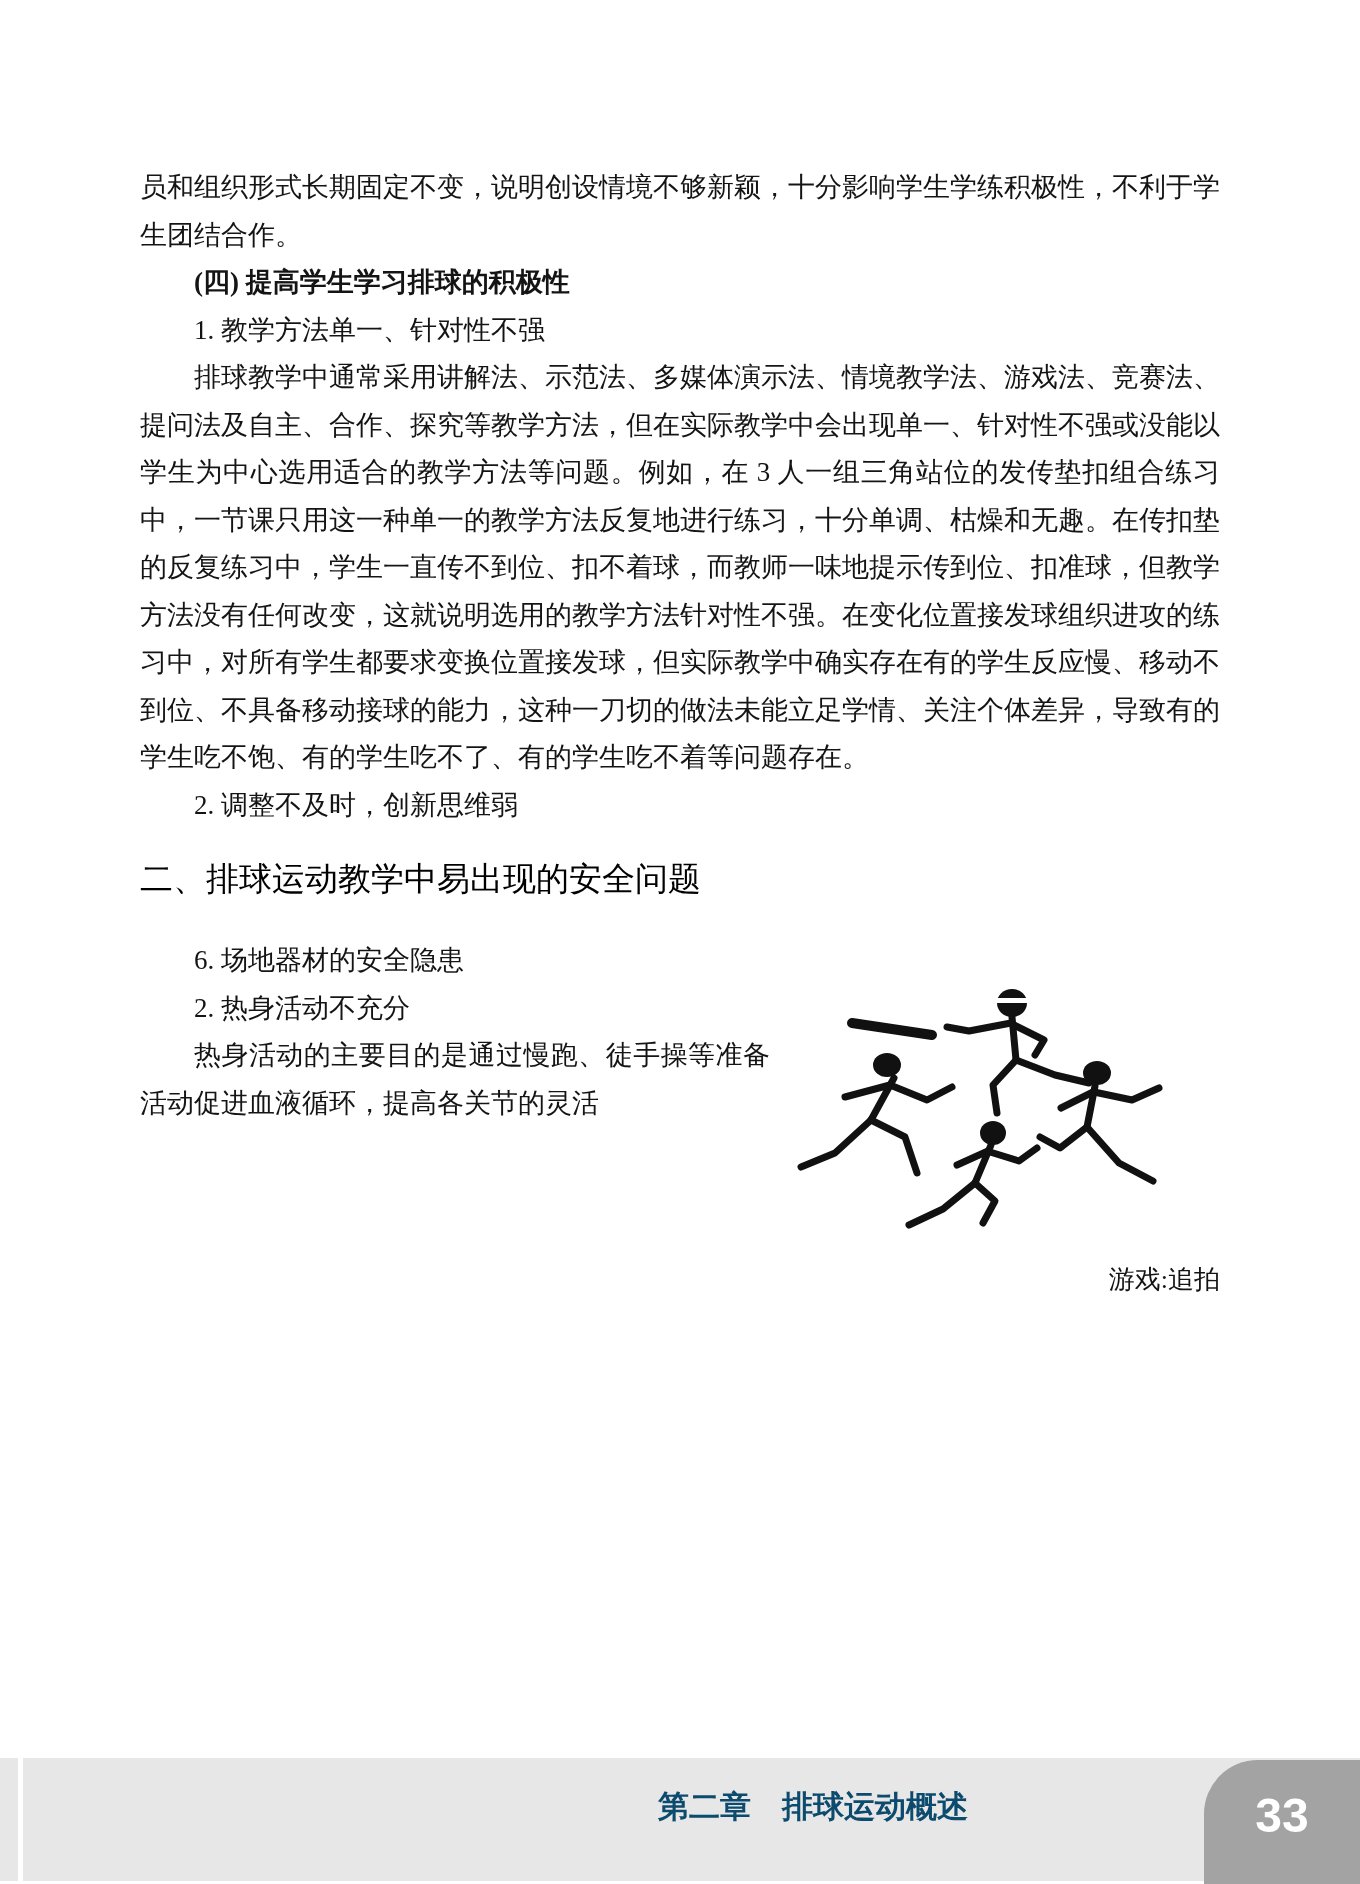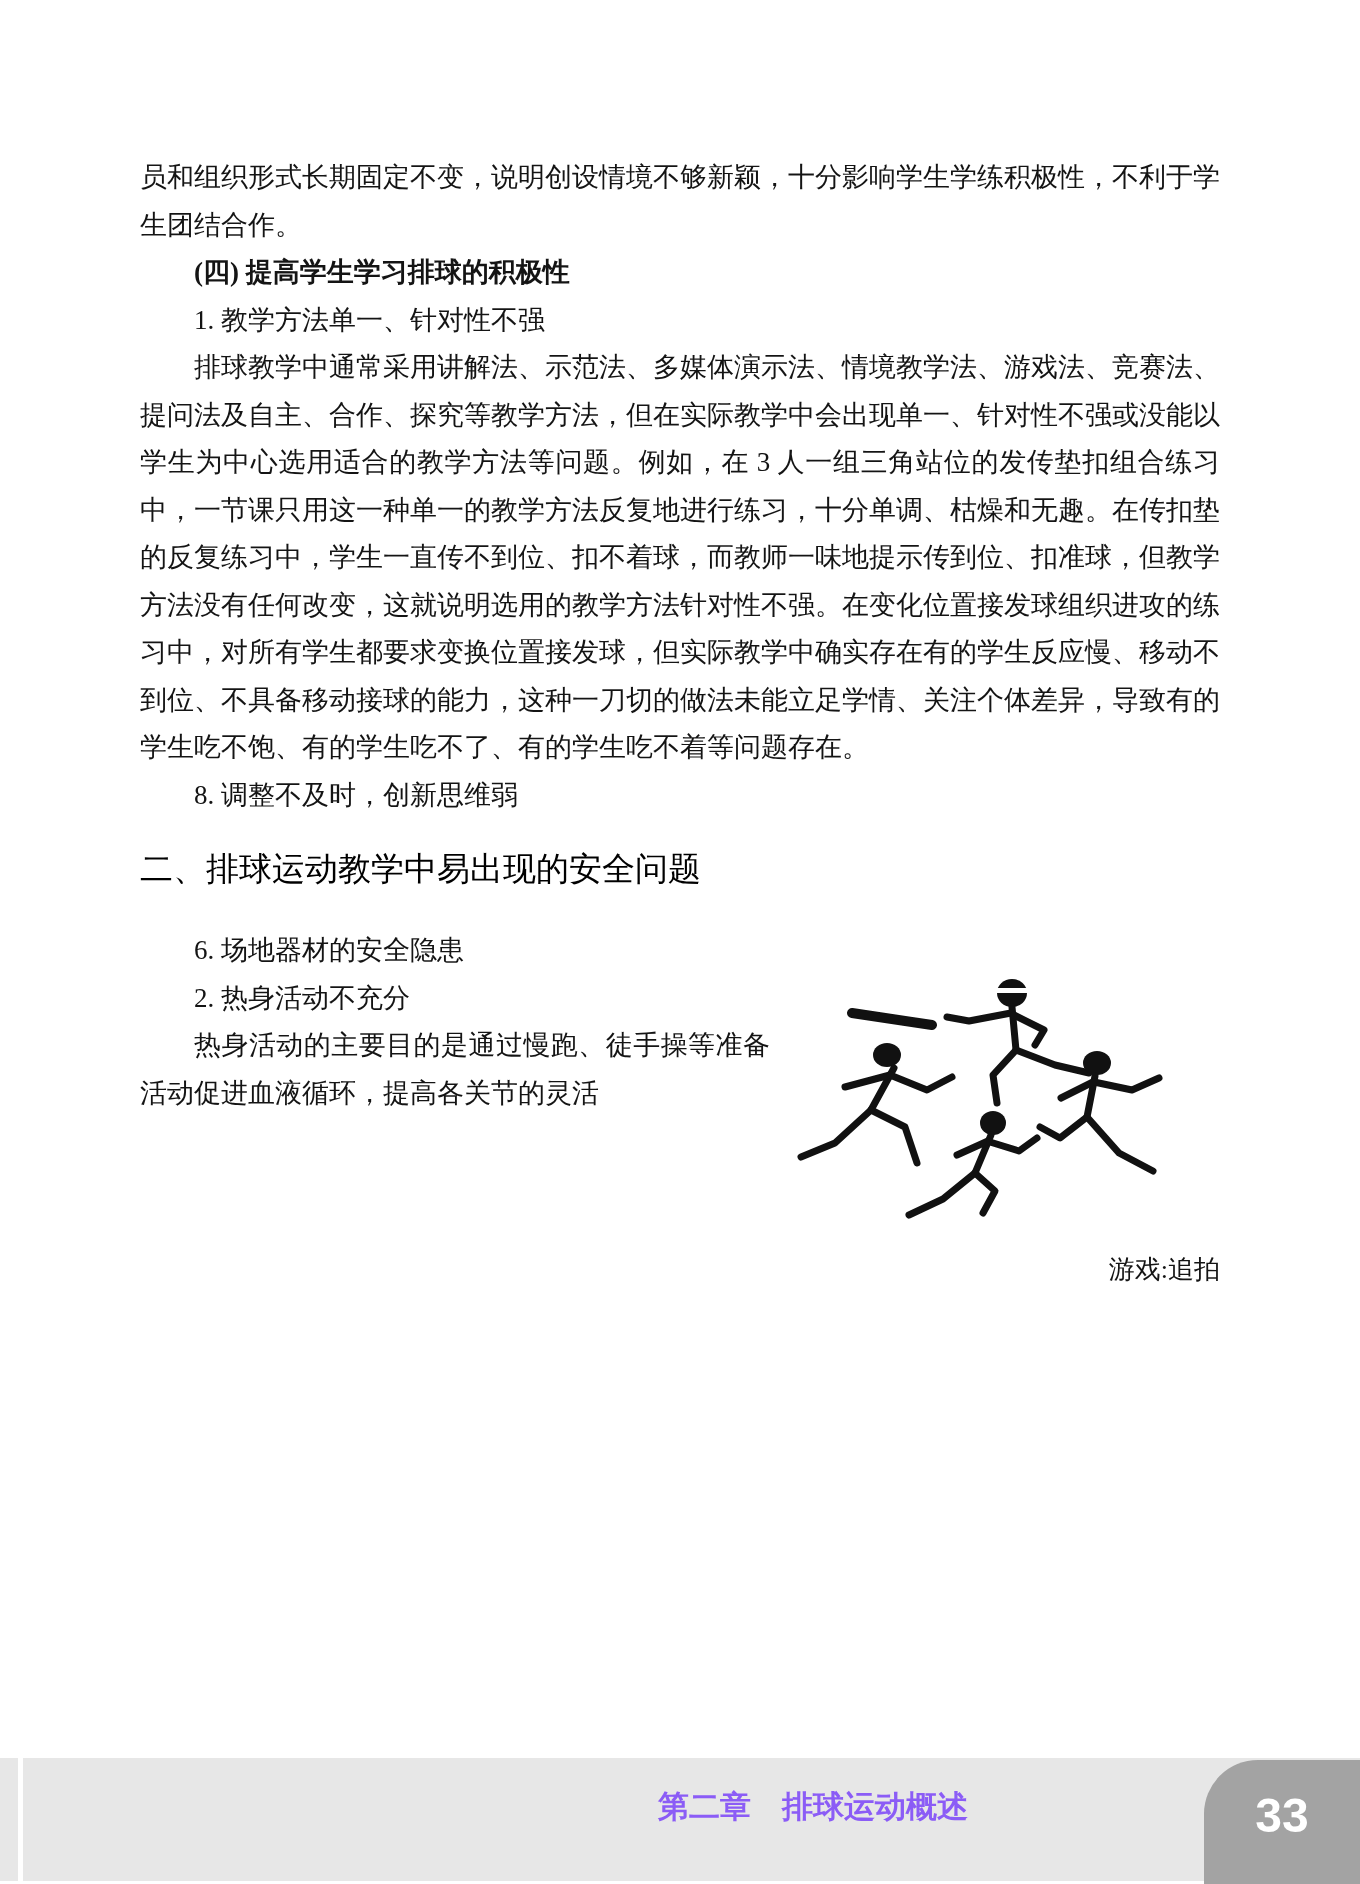--- a/index.html
+++ b/index.html
@@ -5,21 +5,21 @@
   html,body{margin:0;padding:0;background:#ffffff;}
   .page{
     position:relative;
     width:1360px;height:1884px;
     background:#ffffff;
     overflow:hidden;
     color:#141414;
   }
   .content{
     position:absolute;
-    left:140px;top:154px;
+    left:140px;top:164px;
     width:1080px;
   }
   .body-text{
     font-family:"Liberation Serif","DejaVu Serif",serif;
     font-size:27px;
     line-height:47.5px;
     margin:0;
     text-align:justify;
   }
   .indent{text-indent:2em;}
@@ -58,21 +58,21 @@
     width:5px;height:123px;
     background:#ffffff;
   }
   .footer-chapter{
     position:absolute;
     top:1787px;right:392px;
     font-family:"Liberation Sans","DejaVu Sans",sans-serif;
     font-weight:bold;
     font-size:31px;
     line-height:40px;
-    color:#8b5cf6;
+    color:#0c4a6e;
   }
   .page-num-block{
     position:absolute;
     right:0;top:1760px;
     width:156px;height:124px;
     background:#a3a3a3;
     border-top-left-radius:54px;
     display:flex;
     align-items:center;
     justify-content:center;
@@ -92,21 +92,21 @@
 
   <main class="content">
 
     <p class="body-text">员和组织形式长期固定不变，说明创设情境不够新颖，十分影响学生学练积极性，不利于学生团结合作。</p>
 
     <p class="body-text indent bold-serif">(四) 提高学生学习排球的积极性</p>
 
     <p class="body-text indent">1. 教学方法单一、针对性不强</p>
     <p class="body-text indent">排球教学中通常采用讲解法、示范法、多媒体演示法、情境教学法、游戏法、竞赛法、提问法及自主、合作、探究等教学方法，但在实际教学中会出现单一、针对性不强或没能以学生为中心选用适合的教学方法等问题。例如，在 3 人一组三角站位的发传垫扣组合练习中，一节课只用这一种单一的教学方法反复地进行练习，十分单调、枯燥和无趣。在传扣垫的反复练习中，学生一直传不到位、扣不着球，而教师一味地提示传到位、扣准球，但教学方法没有任何改变，这就说明选用的教学方法针对性不强。在变化位置接发球组织进攻的练习中，对所有学生都要求变换位置接发球，但实际教学中确实存在有的学生反应慢、移动不到位、不具备移动接球的能力，这种一刀切的做法未能立足学情、关注个体差异，导致有的学生吃不饱、有的学生吃不了、有的学生吃不着等问题存在。</p>
 
-    <p class="body-text indent">8. 调整不及时，创新思维弱</p>
+    <p class="body-text indent">2. 调整不及时，创新思维弱</p>
 
     <h2 class="section-heading">二、排球运动教学中易出现的安全问题</h2>
 
     <p class="body-text indent">6. 场地器材的安全隐患</p>
 
     <div class="figure">
       <svg viewBox="0 0 410 255" fill="none" stroke="#111111" stroke-width="7" stroke-linecap="round" stroke-linejoin="round">
 
         <g>
           <ellipse cx="215" cy="18" rx="15" ry="14" fill="#111111" stroke="none"></ellipse>

